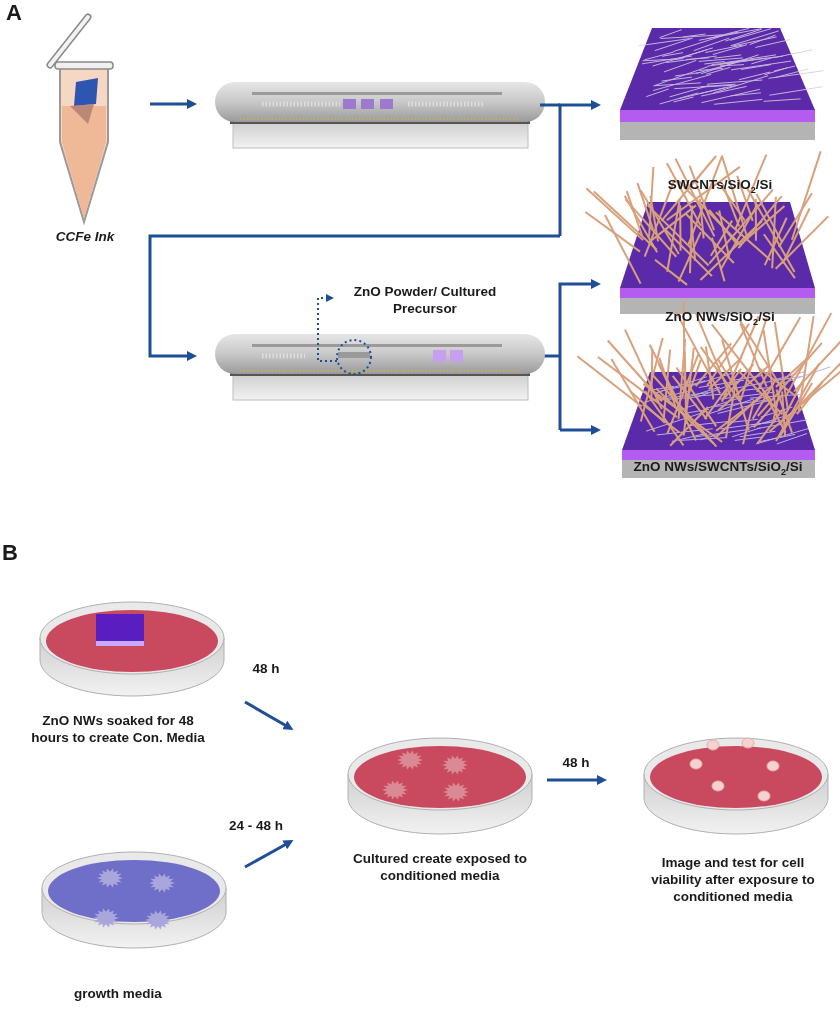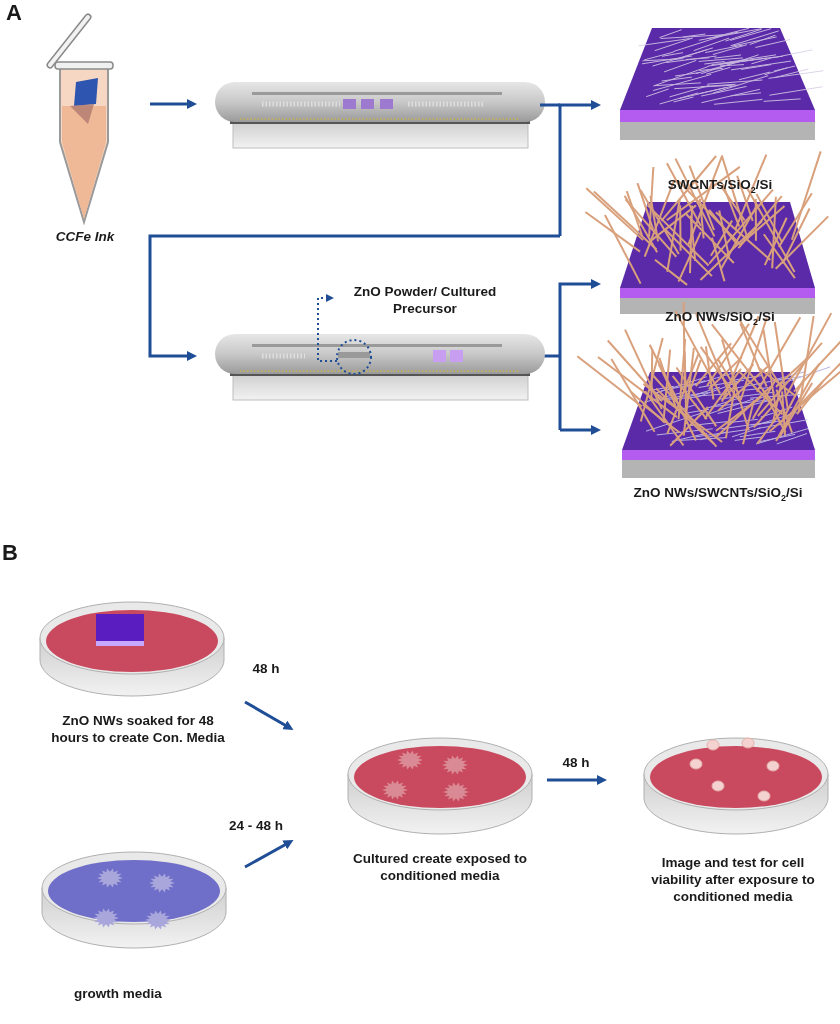--- a/index.html
+++ b/index.html
@@ -399,32 +399,32 @@
 
 <div class="panel" style="left:6px;top:0px;">A</div>
 <div class="lbl" style="left:40px;top:228px;width:90px;font-style:italic;">CCFe Ink</div>
 
 <div class="lbl" style="left:620px;top:148px;width:200px;margin-top:28px;">
   <span>SWCNTs/SiO</span><sub>2</sub><span>/Si</span>
 </div>
 <div class="lbl" style="left:620px;top:308px;width:200px;">
   <span>ZnO NWs/SiO</span><sub>2</sub><span>/Si</span>
 </div>
-<div class="lbl" style="left:598px;top:484px;width:240px;">
+<div class="lbl" style="left:598px;top:458px;width:240px;">
   <span>ZnO NWs/SWCNTs/SiO</span><sub>2</sub><span>/Si</span>
 </div>
 
 <div class="lbl" style="left:325px;top:283px;width:200px;">
   <div>ZnO Powder/ Cultured</div>
   <div>Precursor</div>
 </div>
 
 <div class="panel" style="left:2px;top:540px;">B</div>
 
-<div class="lbl" style="left:0px;top:712px;width:236px;padding-left:20px;">
+<div class="lbl" style="left:0px;top:712px;width:236px;">
   <div>ZnO NWs soaked for 48</div>
   <div>hours to create Con. Media</div>
 </div>
 <div class="lbl" style="left:0px;top:985px;width:236px;">
   <div>growth media</div>
 </div>
 <div class="lbl" style="left:310px;top:850px;width:260px;">
   <div>Cultured create exposed to</div>
   <div>conditioned media</div>
 </div>

